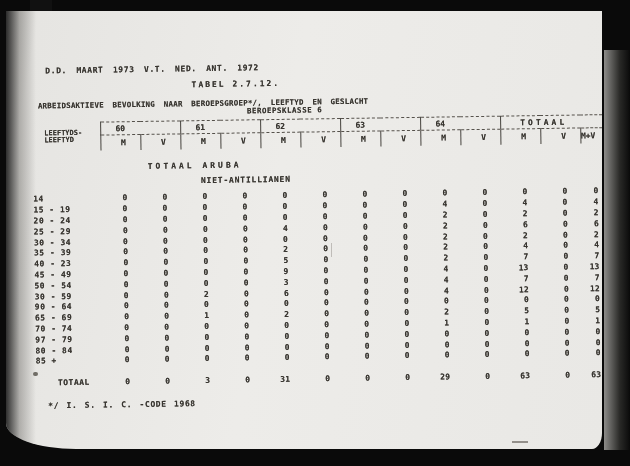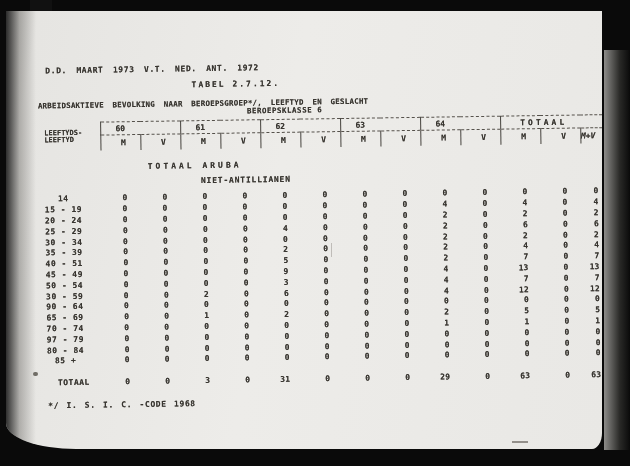--- a/index.html
+++ b/index.html
@@ -36,23 +36,23 @@
   thead th { vertical-align:middle; }
   .lblh { text-align:left; font-size:7px; line-height:6.5px; padding-left:12px;
           border-right:1px solid #45423d; }
   .grp  { height:13px; text-align:center; padding-right:40px;
           border-top:1px dashed #55514b; border-bottom:1px dashed #55514b; }
   .grp + .grp { border-left:1px solid #45423d; }
   .grp:last-child { border-right:1px solid #45423d; }
   .grp.tot { padding-right:15px; letter-spacing:3px; }
   .sub  { height:15px; text-align:right; padding-right:14px; }
   .sub:not(:first-child) { border-left:1px solid #45423d; }
-  .sub:last-child { border-right:1px solid #45423d;font-style:italic; }
+  .sub:last-child { border-right:1px solid #45423d; }
   tbody td { height:10.8px; text-align:right; padding-right:14px; line-height:9px; }
-  tbody td.lbl { text-align:center; padding-right:8px; letter-spacing:.5px; }
+  tbody td.lbl { text-align:left; padding-right:8px; letter-spacing:.5px; }
   tbody td:last-child { padding-right:5px; }
   tr.section td { height:21px; text-align:left; padding-left:115px; letter-spacing:3px;
                   vertical-align:bottom; }
   tr.section2 td { height:22px; text-align:left; padding-left:168px; letter-spacing:.8px;
                   vertical-align:top; padding-top:6px; }
   tr.total td { padding-top:12px; }
   tr.total td.lbl { text-align:left; padding-left:22px; }
 
   
   .smudge { position:absolute; background:#4a453e; }
@@ -220,21 +220,21 @@
               <td>0</td>
               <td>0</td>
               <td>0</td>
               <td>2</td>
               <td>0</td>
               <td>4</td>
               <td>0</td>
               <td>4</td>
             </tr>
             <tr>
-              <td class="lbl">40 - 51</td>
+              <td class="lbl">40 - 23</td>
               <td>0</td>
               <td>0</td>
               <td>0</td>
               <td>0</td>
               <td>5</td>
               <td>0</td>
               <td>0</td>
               <td>0</td>
               <td>2</td>
               <td>0</td>

